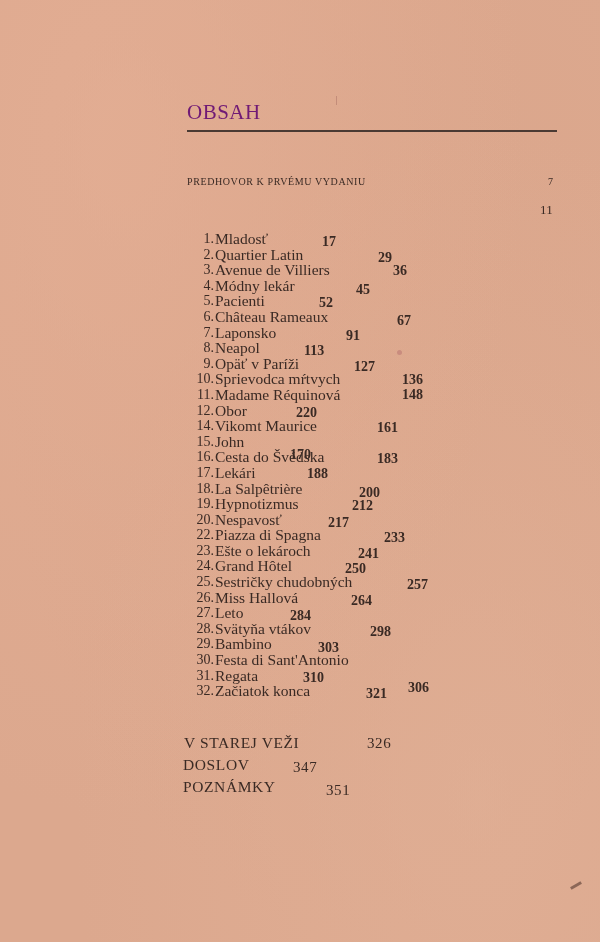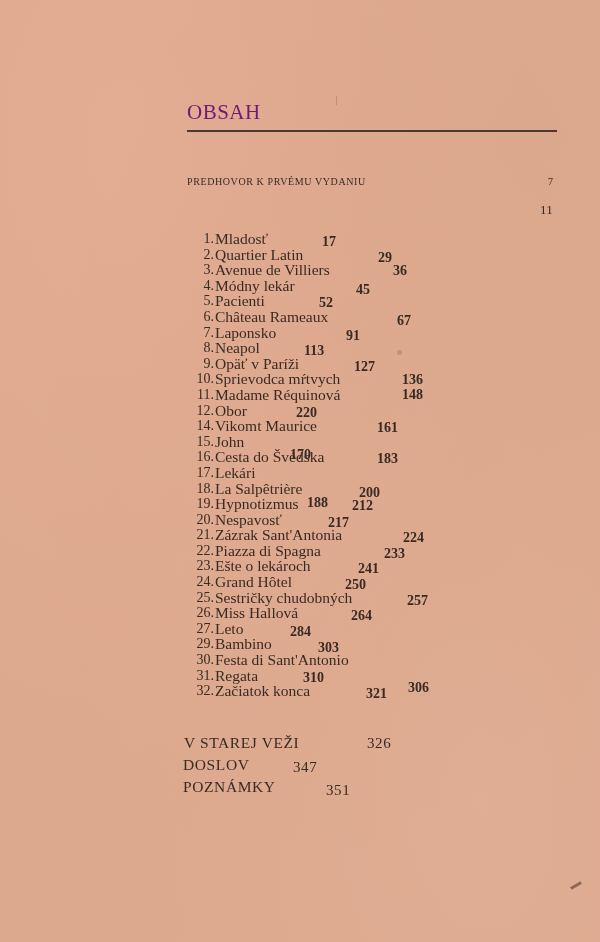--- a/index.html
+++ b/index.html
@@ -131,43 +131,38 @@
         <span class="pg" style="left:106px; top:1px;margin-top:12px;">170</span>
       </div>
     <div class="ch">
         <span class="num">16.</span>
         <span class="name">Cesta do Švédska</span>
         <span class="pg" style="left:193px; top:2px;">183</span>
       </div>
     <div class="ch">
         <span class="num">17.</span>
         <span class="name">Lekári</span>
-        <span class="pg" style="left:123px; top:1px;margin-top:29px;">188</span>
+        <span class="pg" style="left:123px; top:1px;">188</span>
       </div>
     <div class="ch">
         <span class="num">18.</span>
         <span class="name">La Salpêtrière</span>
         <span class="pg" style="left:175px; top:4px;">200</span>
       </div>
     <div class="ch">
         <span class="num">19.</span>
         <span class="name">Hypnotizmus</span>
         <span class="pg" style="left:168px; top:2px;">212</span>
       </div>
     <div class="ch">
         <span class="num">20.</span>
         <span class="name">Nespavosť</span>
         <span class="pg" style="left:144px; top:3px;">217</span>
       </div>
     <div class="ch">
-        <span class="num">21.</span>
-        <span class="name">Zázrak Sant'Antonia</span>
-        <span class="pg" style="left:219px; top:3px;">224</span>
-      </div>
-    <div class="ch">
         <span class="num">22.</span>
         <span class="name">Piazza di Spagna</span>
         <span class="pg" style="left:200px; top:3px;">233</span>
       </div>
     <div class="ch">
         <span class="num">23.</span>
         <span class="name">Ešte o lekároch</span>
         <span class="pg" style="left:174px; top:3px;">241</span>
       </div>
     <div class="ch">
@@ -184,20 +179,25 @@
         <span class="num">26.</span>
         <span class="name">Miss Hallová</span>
         <span class="pg" style="left:167px; top:3px;">264</span>
       </div>
     <div class="ch">
         <span class="num">27.</span>
         <span class="name">Leto</span>
         <span class="pg" style="left:106px; top:3px;">284</span>
       </div>
     <div class="ch">
+        <span class="num">28.</span>
+        <span class="name">Svätyňa vtákov</span>
+        <span class="pg" style="left:186px; top:3px;">298</span>
+      </div>
+    <div class="ch">
         <span class="num">29.</span>
         <span class="name">Bambino</span>
         <span class="pg" style="left:134px; top:4px;">303</span>
       </div>
     <div class="ch">
         <span class="num">30.</span>
         <span class="name">Festa di Sant'Antonio</span>
         <span class="pg" style="left:224px; top:2px;margin-top:26px;">306</span>
       </div>
     <div class="ch">

